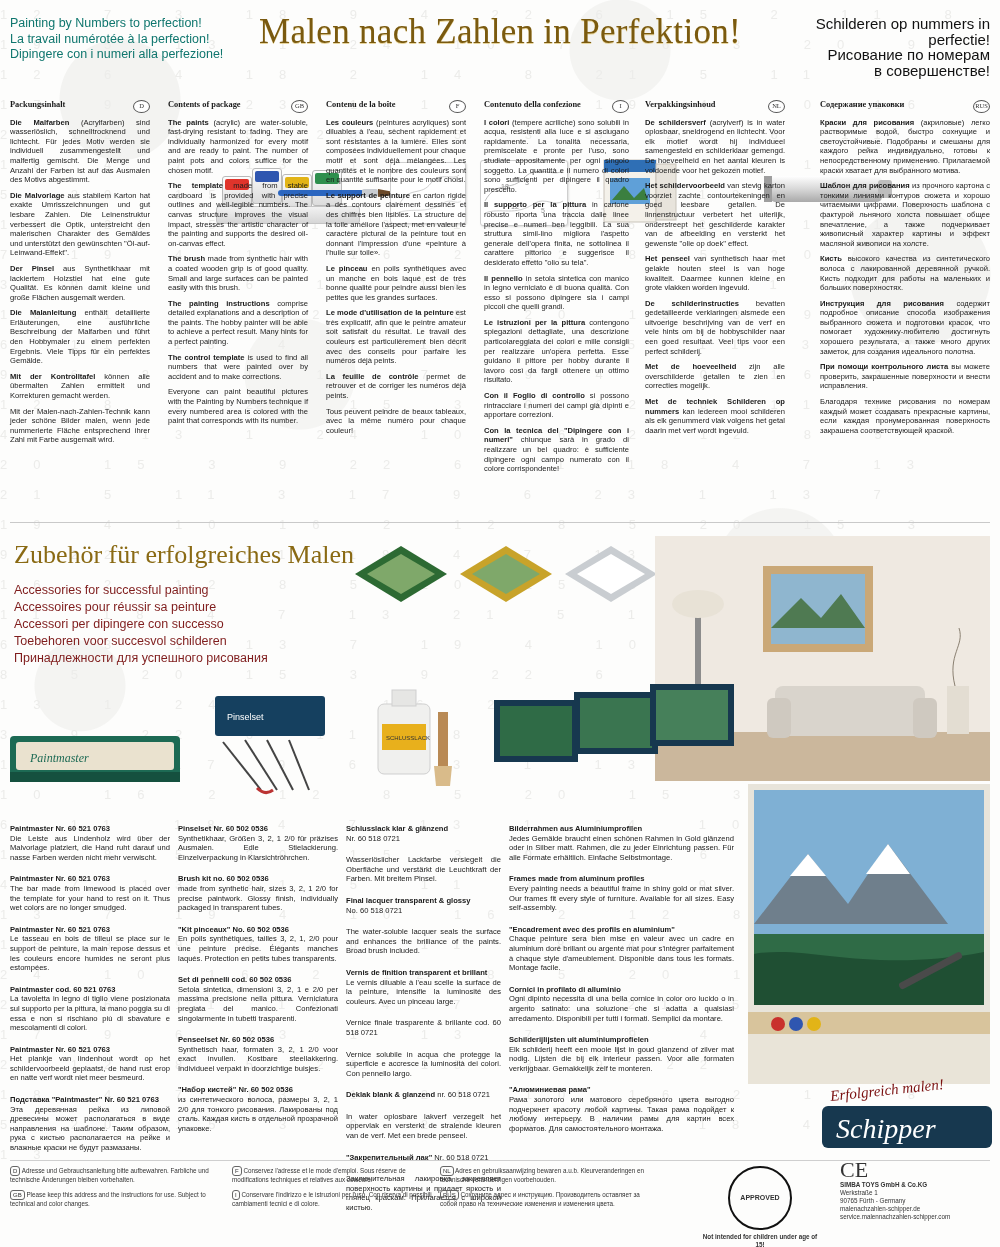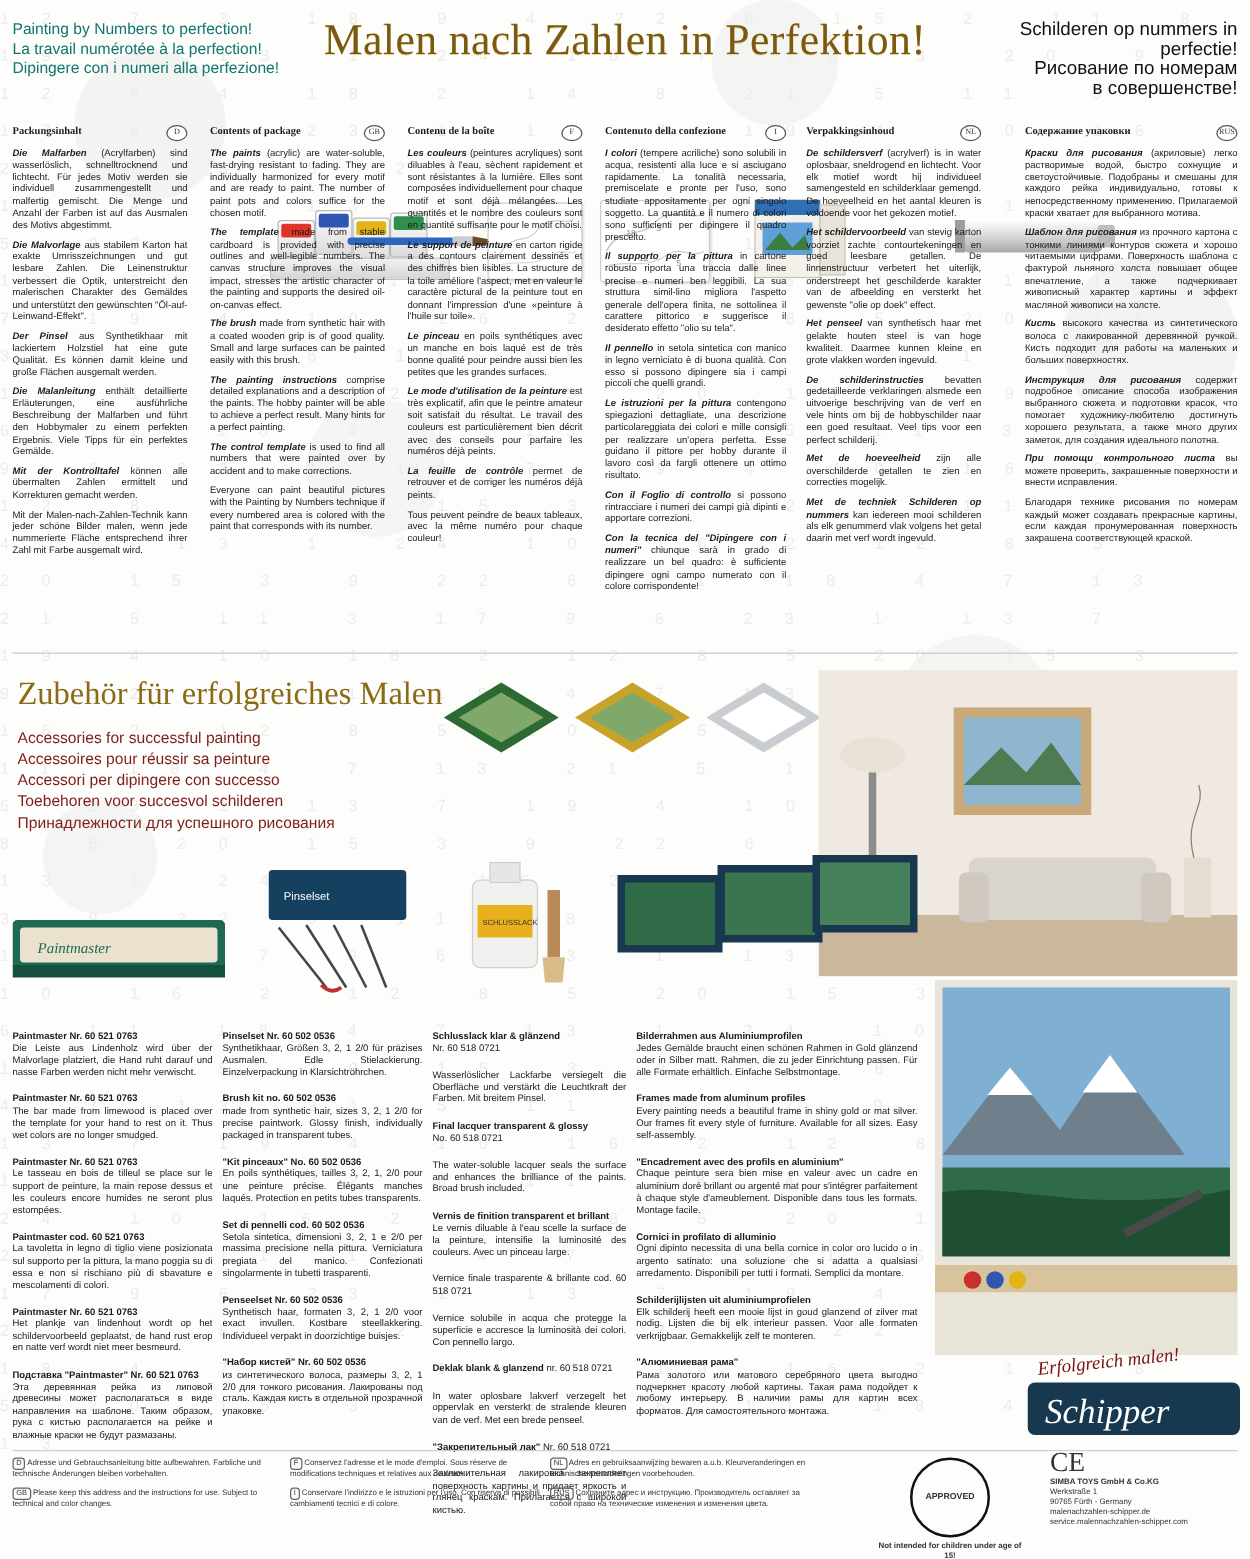--- a/index.html
+++ b/index.html
@@ -51,21 +51,21 @@
   .canvasico{position:absolute;left:390px;top:84px;width:74px;height:60px;background:#fff;border:1px solid #cfcfcf;border-radius:3px;box-shadow:1px 1px 2px rgba(0,0,0,.12);}
   .numtpl{position:absolute;left:480px;top:82px;width:86px;height:64px;background:#fff;border:1px solid #cfcfcf;border-radius:3px;box-shadow:1px 1px 2px rgba(0,0,0,.12);}
   .booklet{position:absolute;left:600px;top:78px;width:80px;height:70px;}
   .tube{position:absolute;left:760px;top:76px;width:150px;height:72px;}
 
   
   .cols{position:absolute;left:0;top:100px;width:1000px;height:420px;}
   .col{position:absolute;top:0;font-size:7.6px;line-height:9.6px;color:#1b1b1b;text-align:justify;}
   .col h4{font-size:8.4px;margin:0 0 4px 0;font-weight:bold;}
   .col p{margin:0 0 6px 0;}
-  .col p b{font-weight:bold;font-style:italic;}
+  .col p b{font-weight:bold;}
   .flag{
     display:inline-block;width:15px;height:11px;border:1px solid #555;border-radius:50%;
     font-size:6.5px;line-height:10px;text-align:center;vertical-align:middle;margin-left:4px;color:#333;
     background:#fff;
   }
   .col-head{display:flex;align-items:center;justify-content:space-between;margin-bottom:4px;font-family:Liberation Serif, serif;}
   .c1{left:10px;width:140px;}
   .c2{left:168px;width:140px;}
   .c3{left:326px;width:140px;}
   .c4{left:484px;width:145px;}

